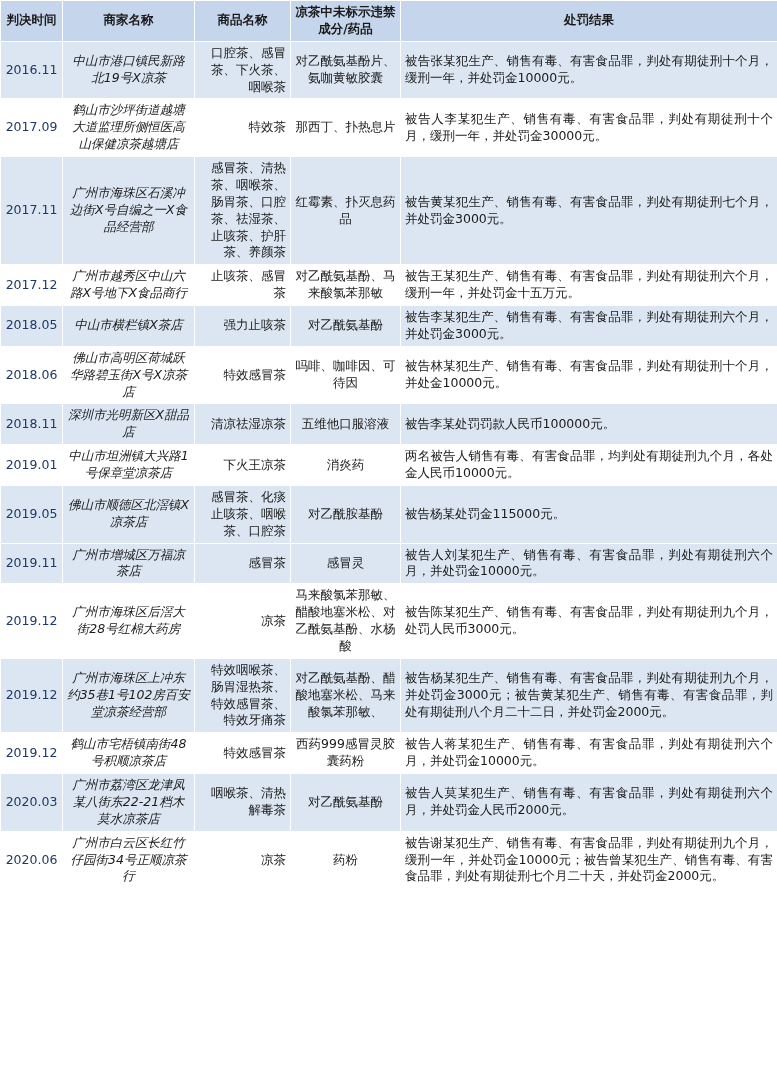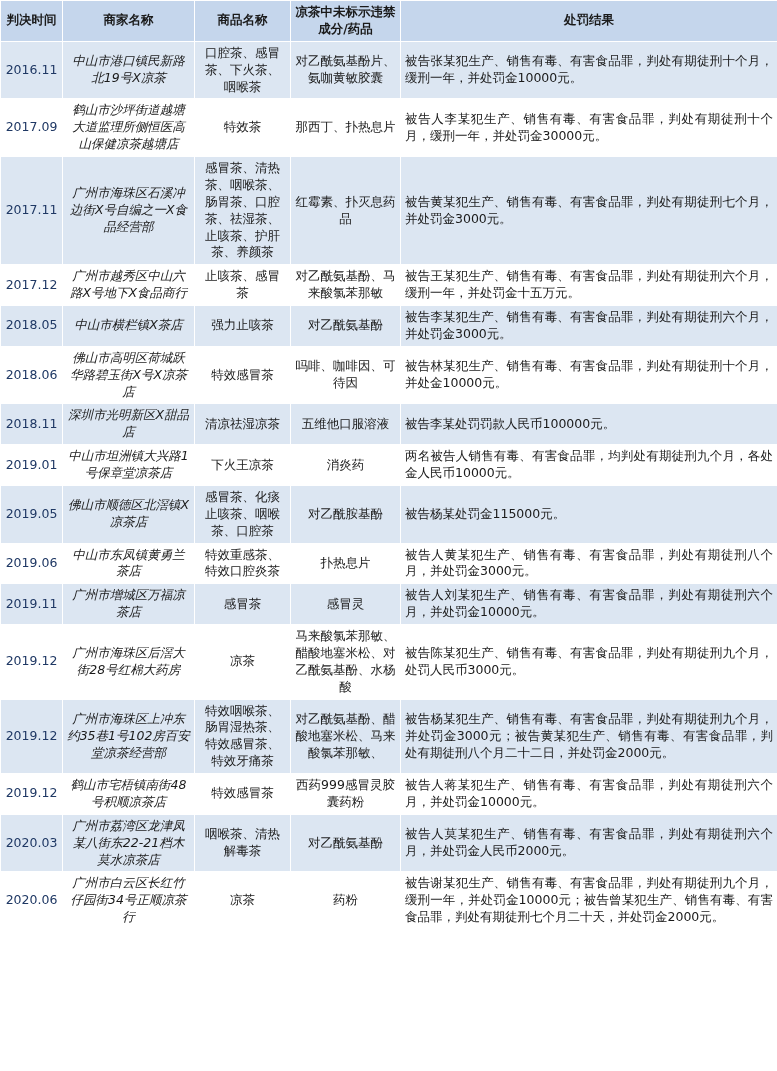--- a/index.html
+++ b/index.html
@@ -54,21 +54,21 @@
     white-space: nowrap;
     font-size: 12.5px;
     padding-right: 5px;
   }
   td.col-merchant {
     text-align: center;
     color: #1f3864;
     font-style: italic;
   }
   td.col-product {
-    text-align: center;
+    text-align: right;
     color: #1f3864;
   }
   td.col-ingredient {
     text-align: center;
     color: #1f3864;
   }
   td.col-penalty {
     text-align: justify;
     text-align-last: left;
     color: #1f3864;
@@ -168,27 +168,20 @@
           <td class="col-ingredient">消炎药</td>
           <td class="col-penalty">两名被告人销售有毒、有害食品罪，均判处有期徒刑九个月，各处金人民币10000元。</td>
         </tr>
         <tr class="row-odd">
           <td class="col-date">2019.05</td>
           <td class="col-merchant">佛山市顺德区北滘镇X凉茶店</td>
           <td class="col-product">感冒茶、化痰止咳茶、咽喉茶、口腔茶</td>
           <td class="col-ingredient">对乙酰胺基酚</td>
           <td class="col-penalty">被告杨某处罚金115000元。</td>
         </tr>
-        <tr class="row-even">
-          <td class="col-date">2019.06</td>
-          <td class="col-merchant">中山市东凤镇黄勇兰茶店</td>
-          <td class="col-product">特效重感茶、特效口腔炎茶</td>
-          <td class="col-ingredient">扑热息片</td>
-          <td class="col-penalty">被告人黄某犯生产、销售有毒、有害食品罪，判处有期徒刑八个月，并处罚金3000元。</td>
-        </tr>
         <tr class="row-odd">
           <td class="col-date">2019.11</td>
           <td class="col-merchant">广州市增城区万福凉茶店</td>
           <td class="col-product">感冒茶</td>
           <td class="col-ingredient">感冒灵</td>
           <td class="col-penalty">被告人刘某犯生产、销售有毒、有害食品罪，判处有期徒刑六个月，并处罚金10000元。</td>
         </tr>
         <tr class="row-even">
           <td class="col-date">2019.12</td>
           <td class="col-merchant">广州市海珠区后滘大街28号红棉大药房</td>

